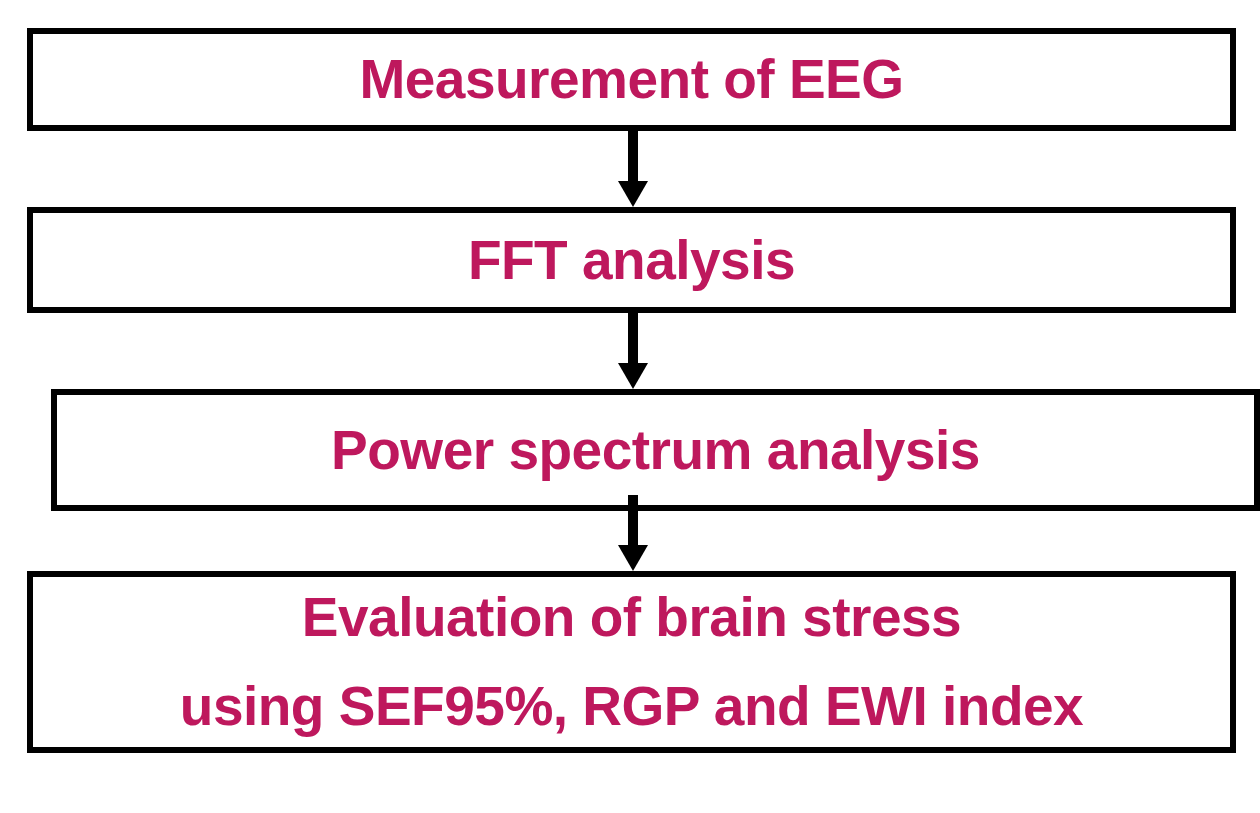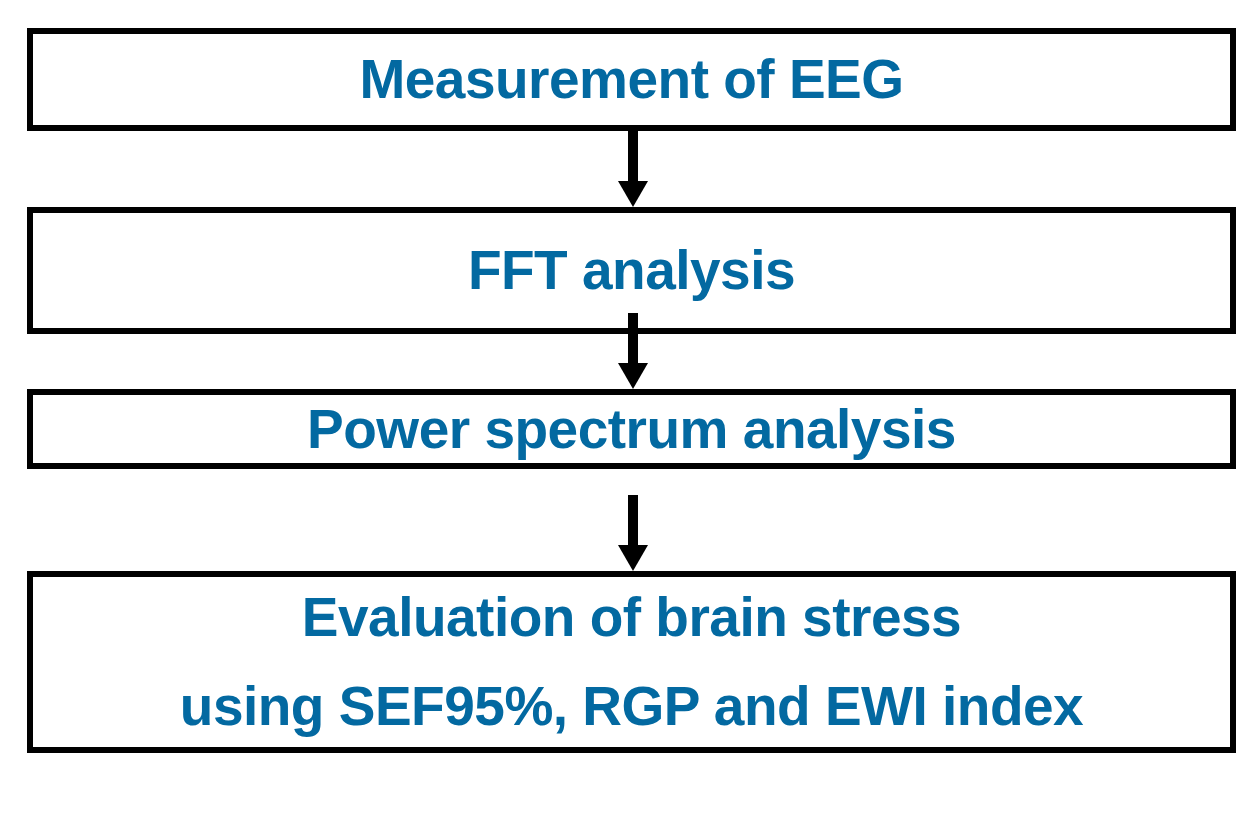--- a/index.html
+++ b/index.html
@@ -28,34 +28,34 @@
     border: 6px solid #000000;
     background: #ffffff;
     display: flex;
     flex-direction: column;
     align-items: center;
     justify-content: center;
   }
   .node-label {
     font-family: "Liberation Sans", sans-serif;
     font-weight: bold;
-    color: #0369a1;
+    color: #be185d;
     text-align: center;
     line-height: 1.0;
     letter-spacing: -0.5px;
     white-space: nowrap;
   }
   
   #box-1 { top: 28px; height: 103px; }
   #box-1 .node-label { font-size: 55px; }
   
-  #box-2 { top: 207px; height: 127px; }
+  #box-2 { top: 207px; height: 106px; }
   #box-2 .node-label { font-size: 55px; }
   
-  #box-3 { top: 389px; height: 80px; }
+  #box-3 { top: 389px; height: 122px; margin-left: 24px; }
   #box-3 .node-label { font-size: 55px; }
   
   #box-4 { top: 571px; height: 182px; }
   #box-4 .node-label { font-size: 55px; }
   #box-4 .line-1 { margin-bottom: 34px; }
 
   
   .connector {
     position: absolute;
     left: 618px;

